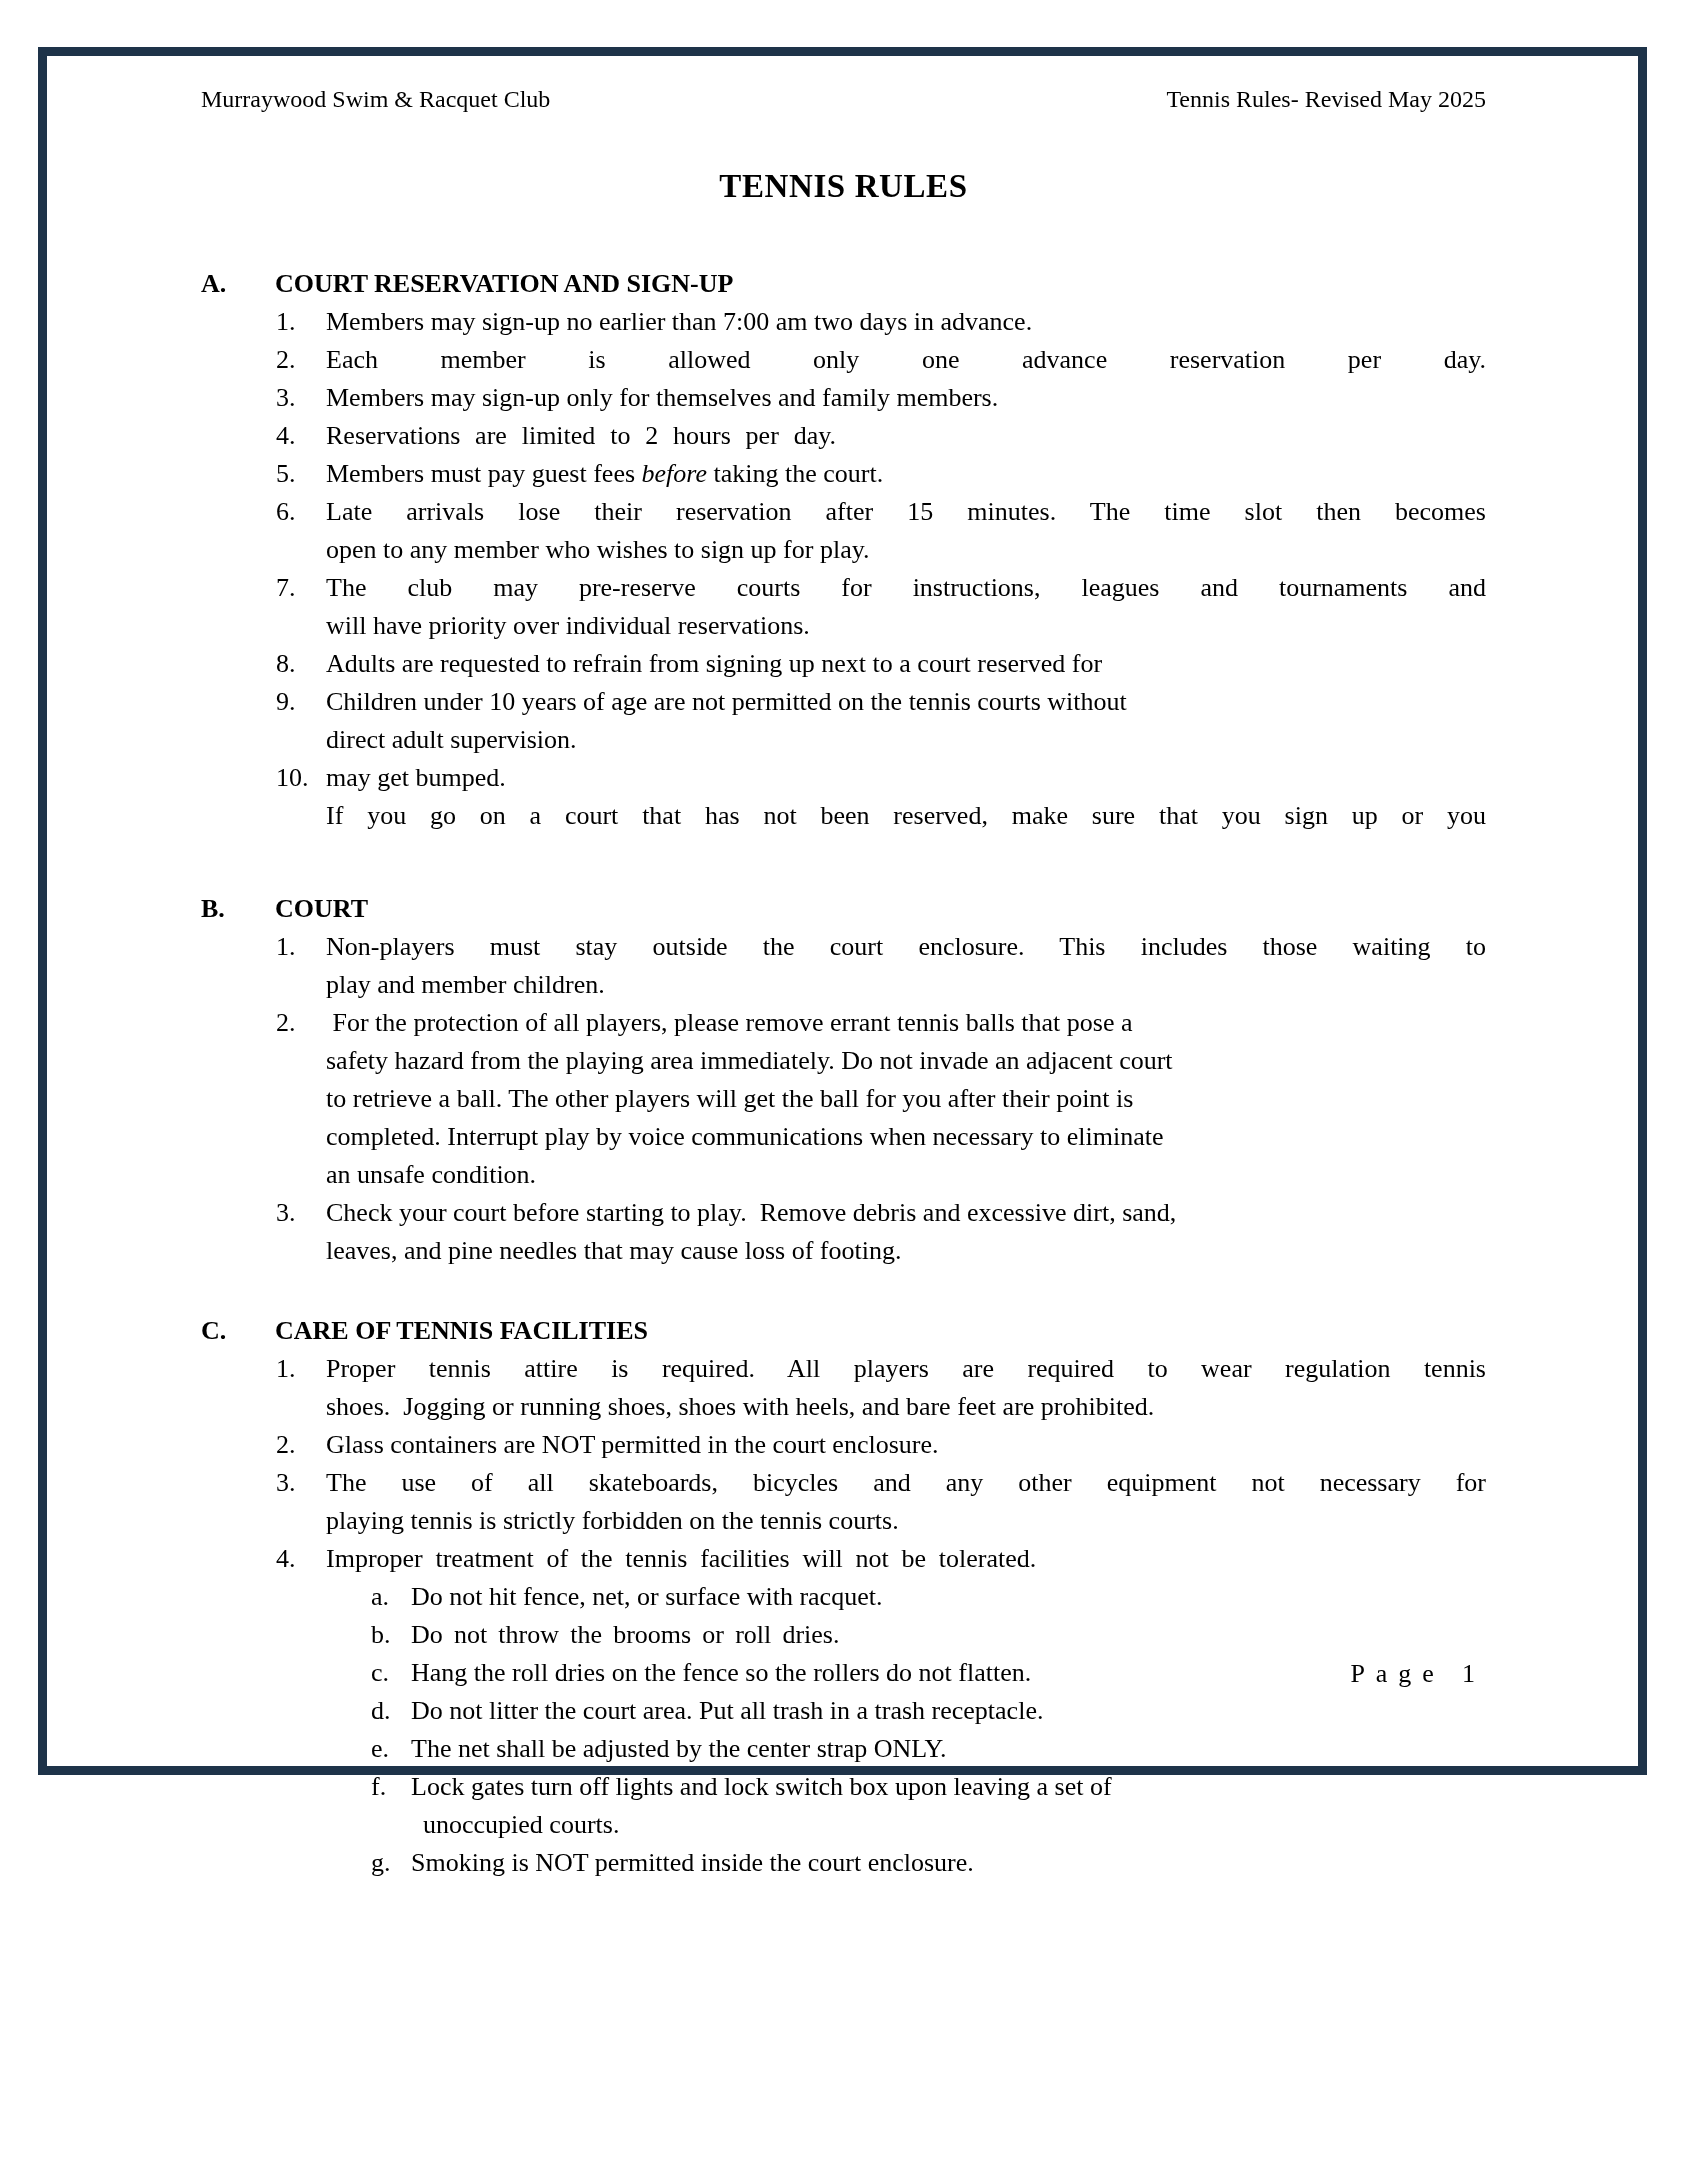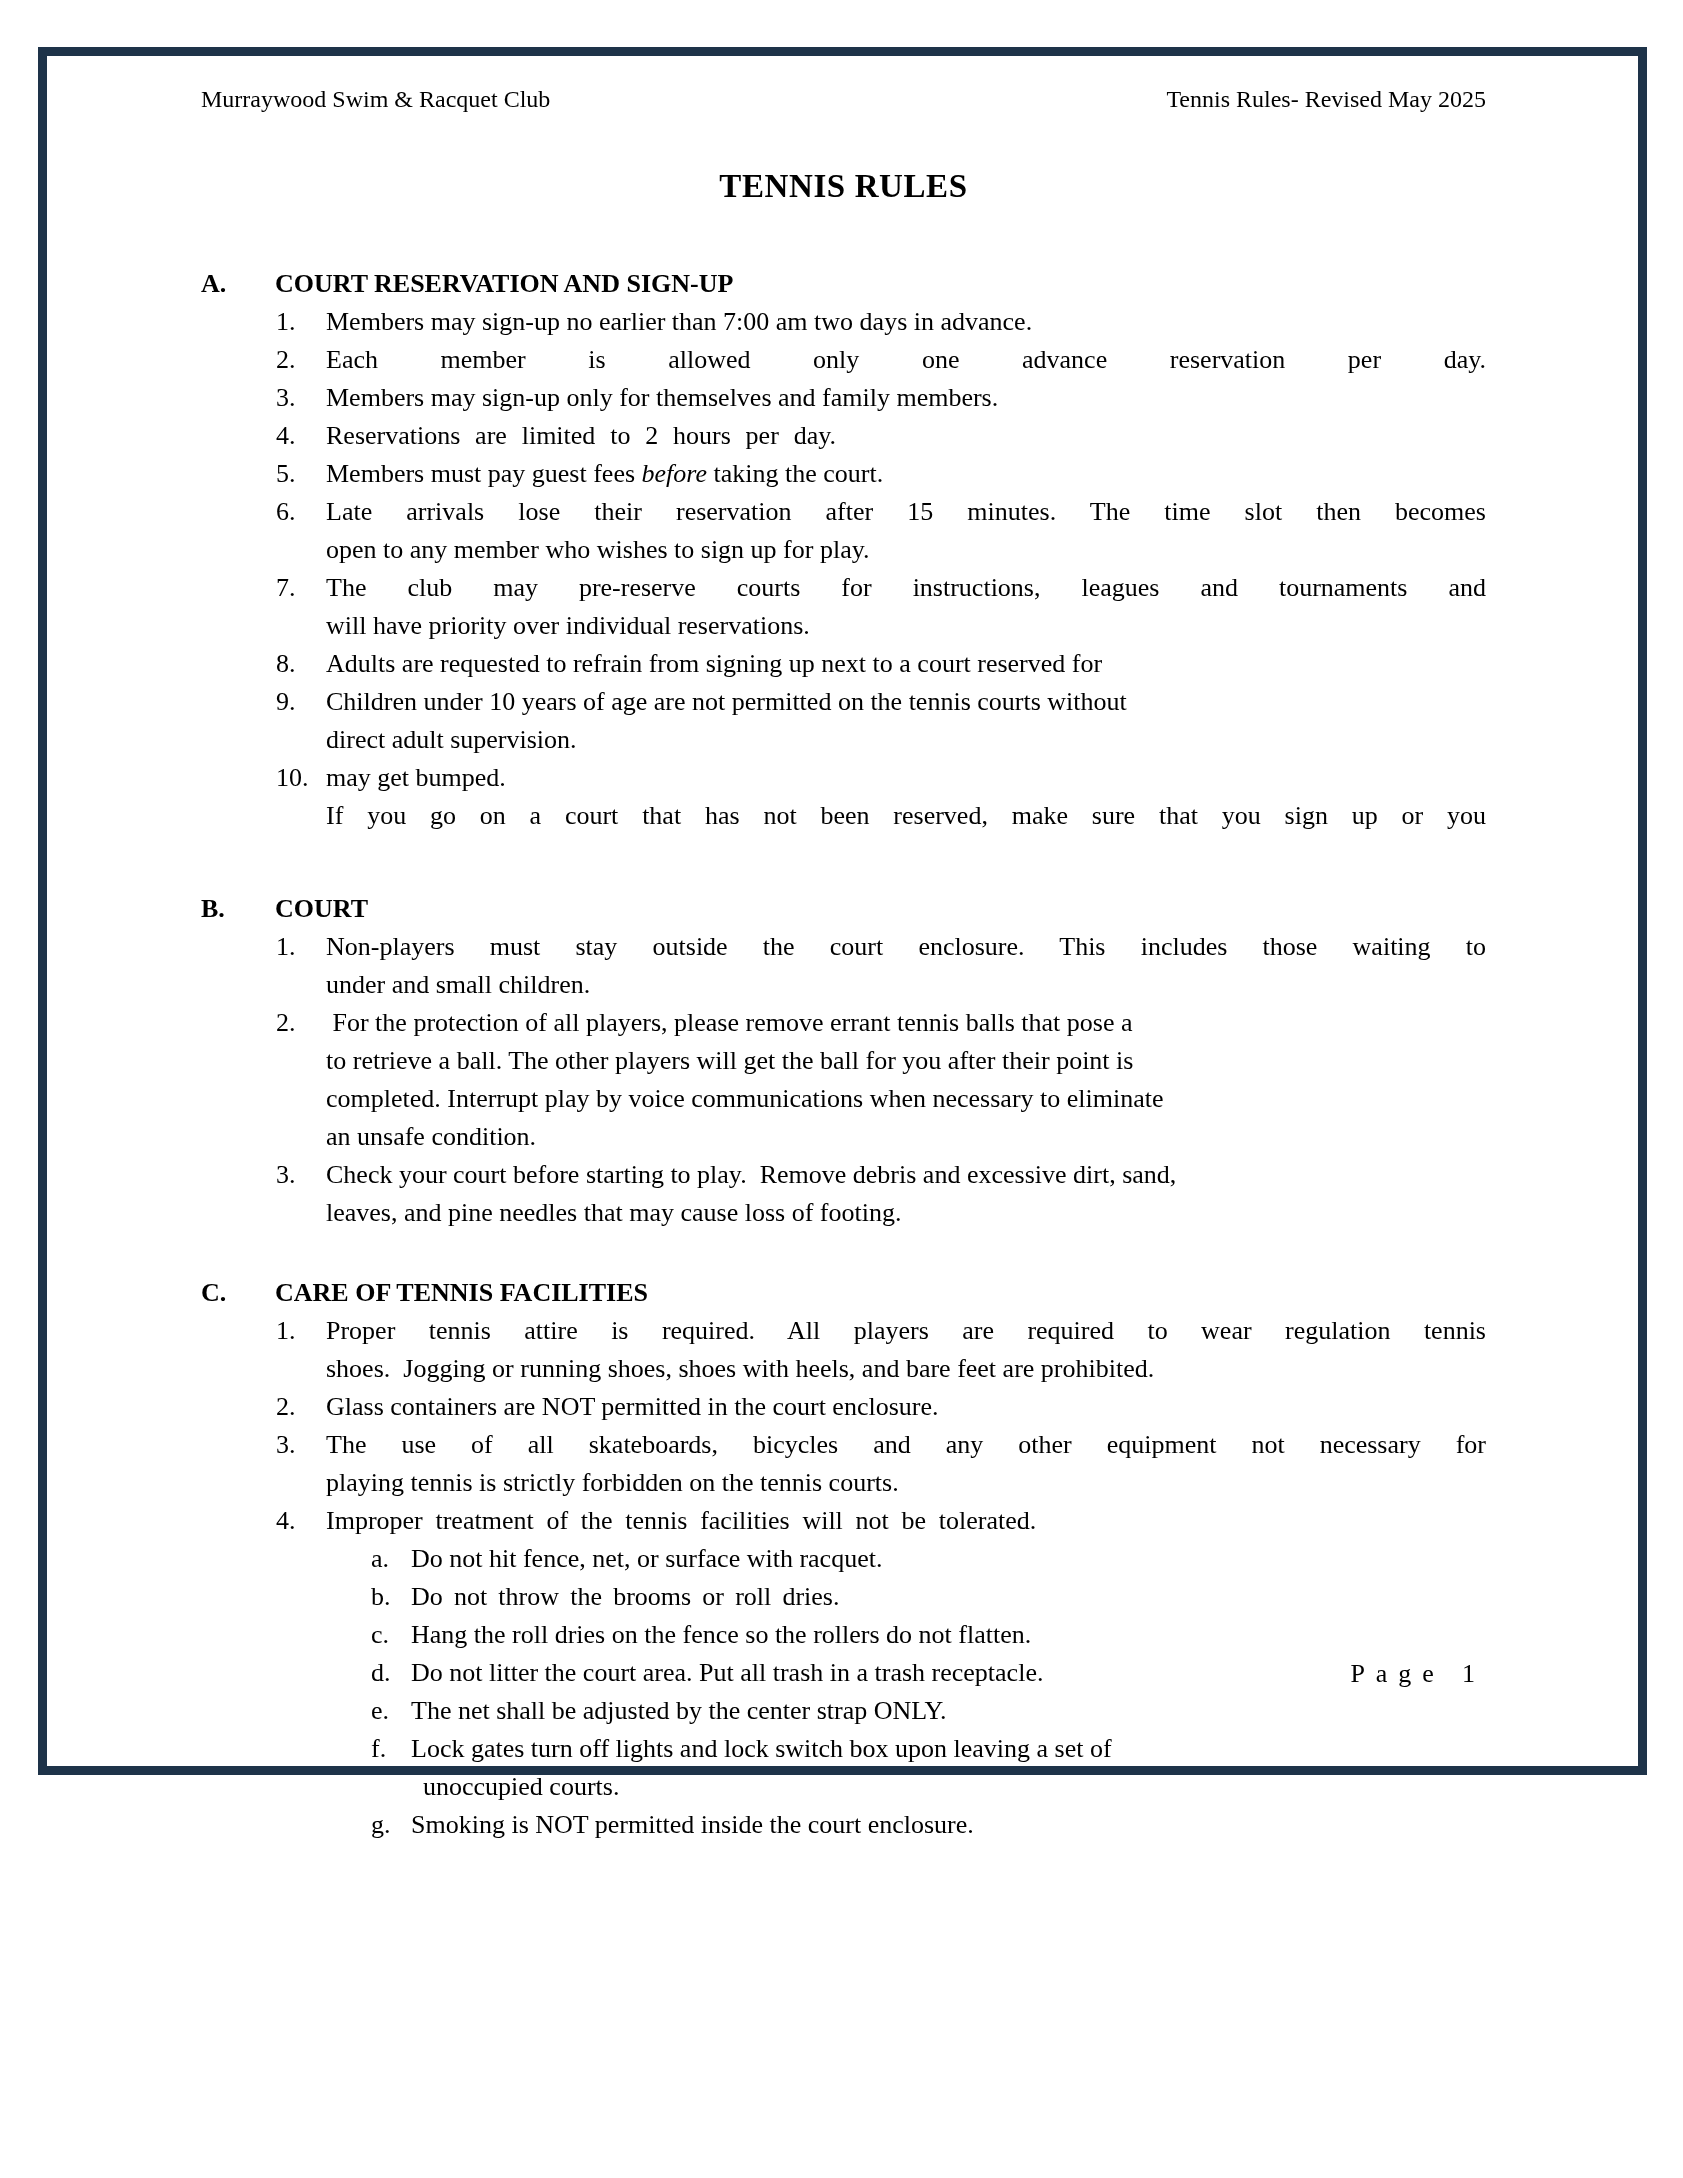--- a/index.html
+++ b/index.html
@@ -119,27 +119,28 @@
               <div class="line fit">If you go on a court that has not been reserved, make sure that you sign up or you</div>
             </div>
           </div>
         </section>
         <section class="sec">
           <div class="sec-head"><span class="sec-letter">B.</span><span class="sec-title">COURT</span></div>
           <div class="item">
             <span class="num">1.</span>
             <div class="txt">
               <div class="line fit">Non-players must stay outside the court enclosure. This includes those waiting to</div>
-              <div class="line">under and small children.</div>
+              <div class="line">play and member children.</div>
             </div>
           </div>
           <div class="item">
             <span class="num">2.</span>
             <div class="txt">
               <div class="line">&nbsp;For the protection of all players, please remove errant tennis balls that pose a</div>
+              <div class="line">safety hazard from the playing area immediately. Do not invade an adjacent court</div>
               <div class="line">to retrieve a ball. The other players will get the ball for you after their point is</div>
               <div class="line">completed. Interrupt play by voice communications when necessary to eliminate</div>
               <div class="line">an unsafe condition.</div>
             </div>
           </div>
           <div class="item">
             <span class="num">3.</span>
             <div class="txt">
               <div class="line">Check your court before starting to play.&nbsp; Remove debris and excessive dirt, sand,</div>
               <div class="line">leaves, and pine needles that may cause loss of footing.</div>

